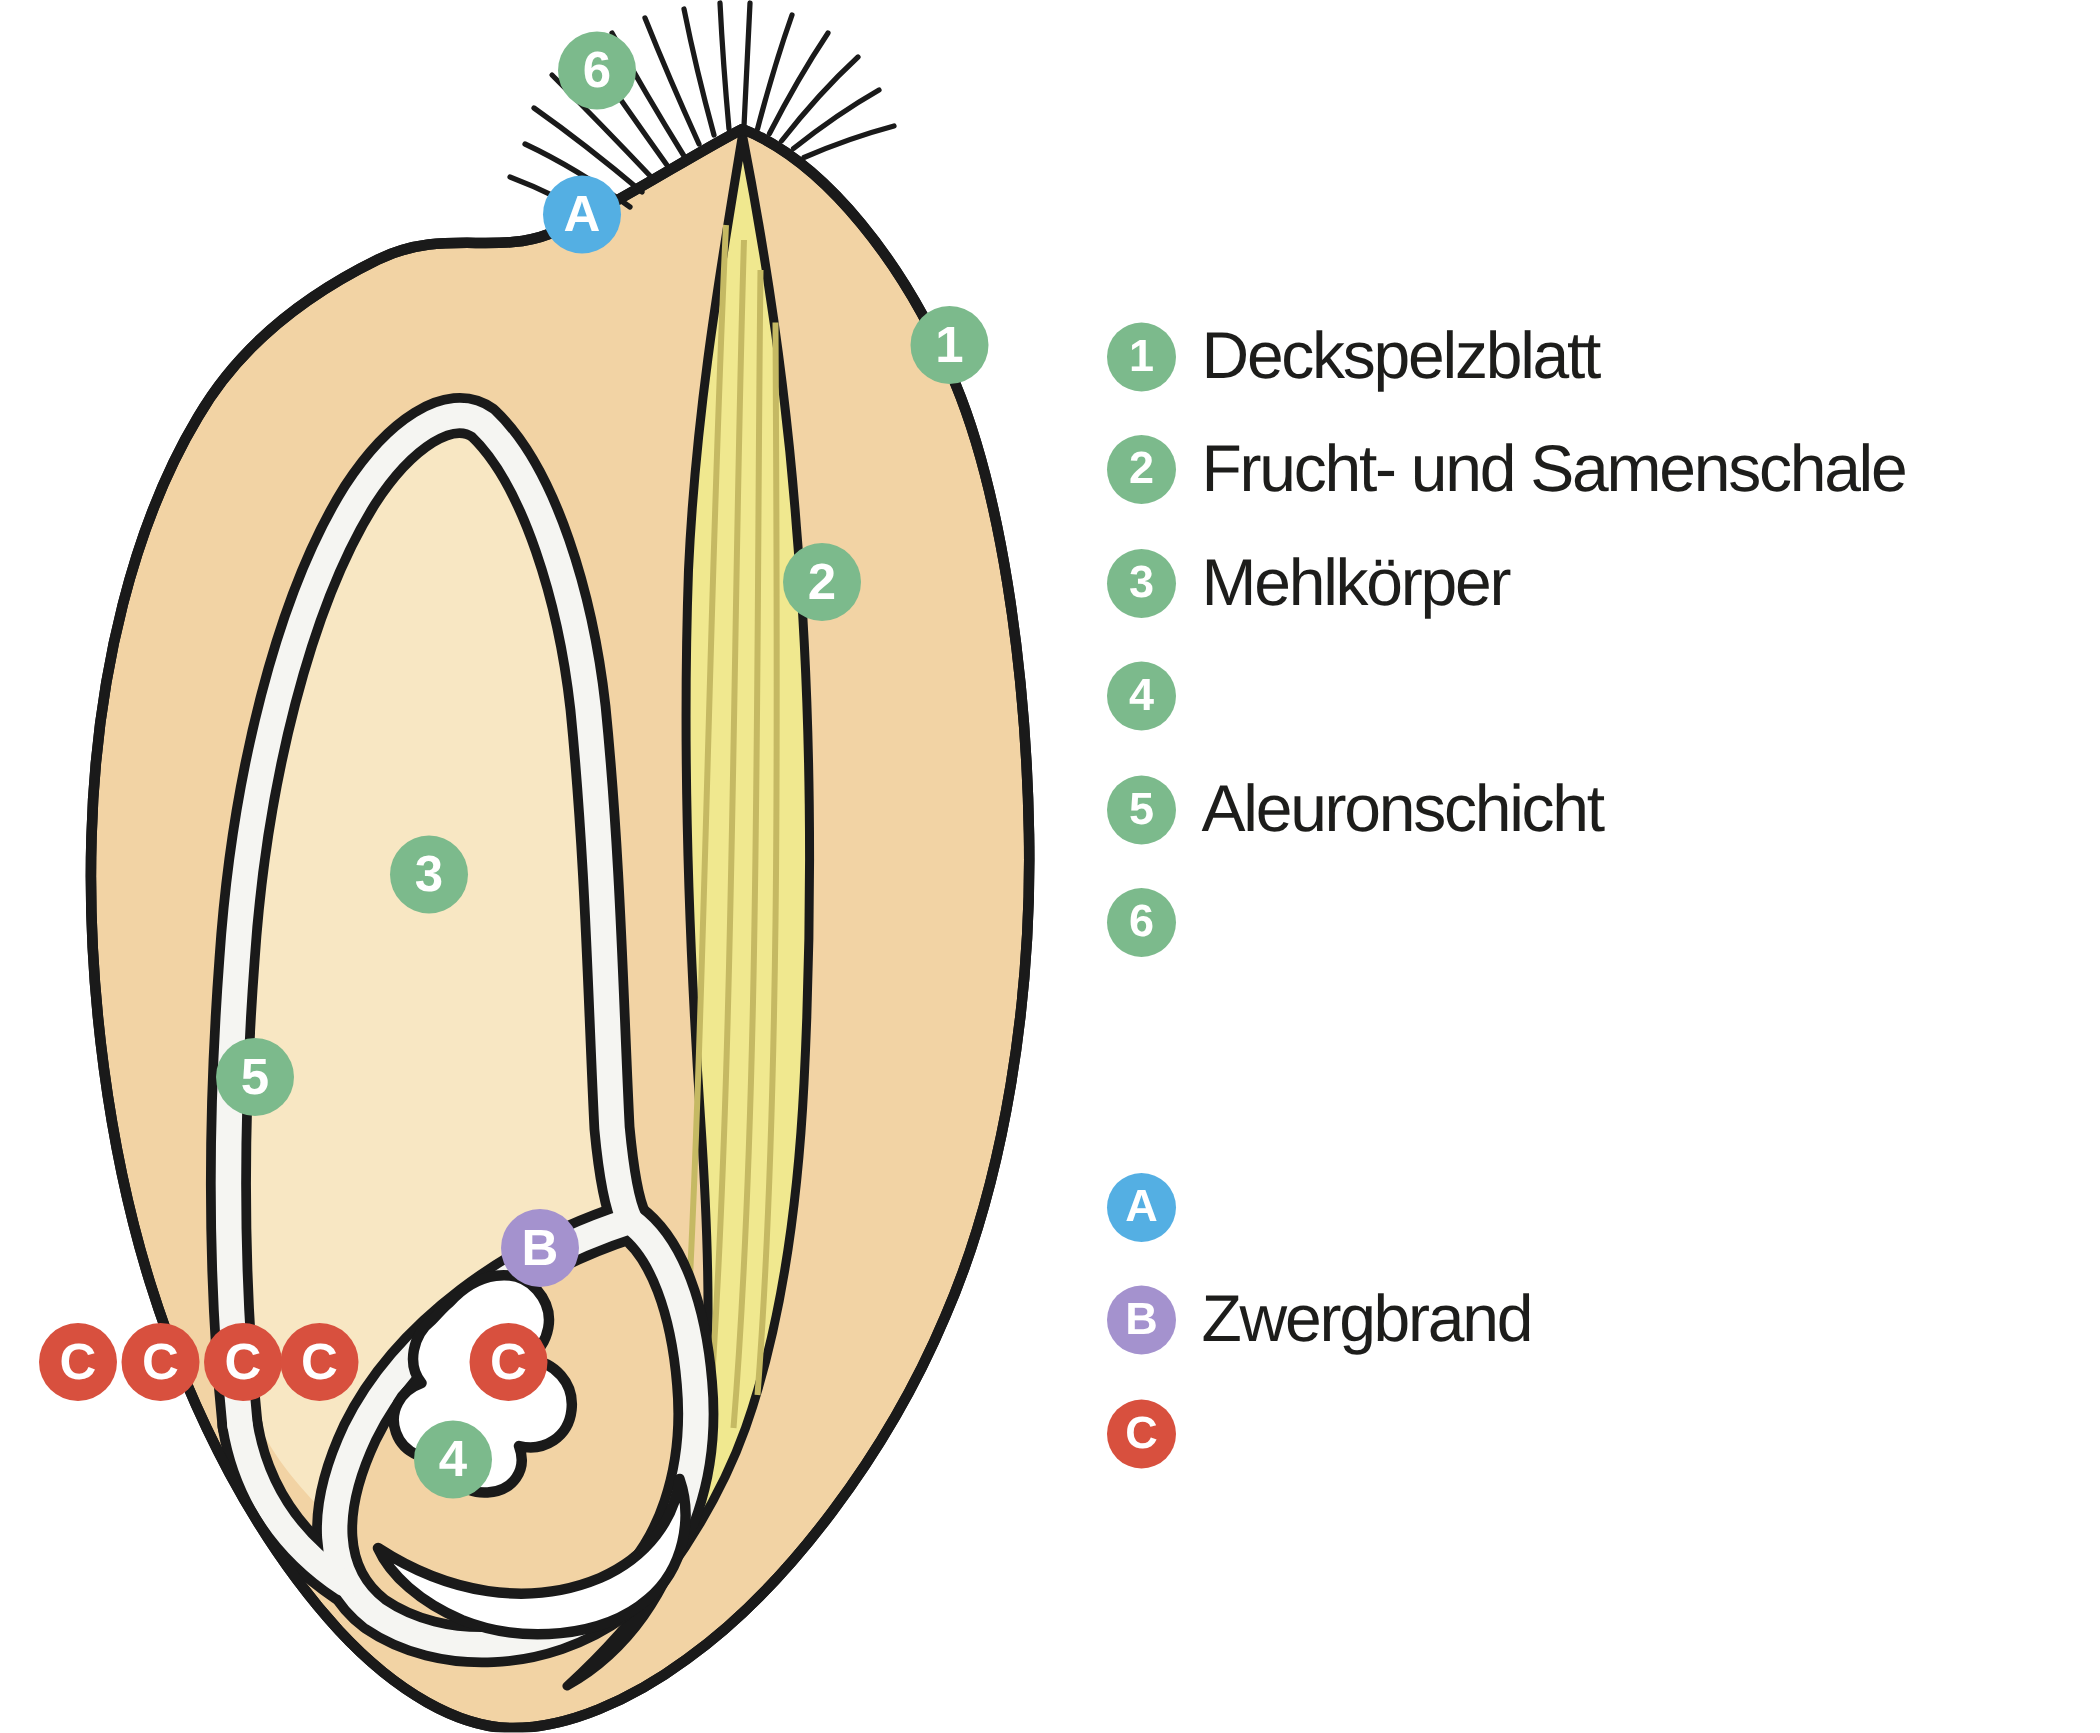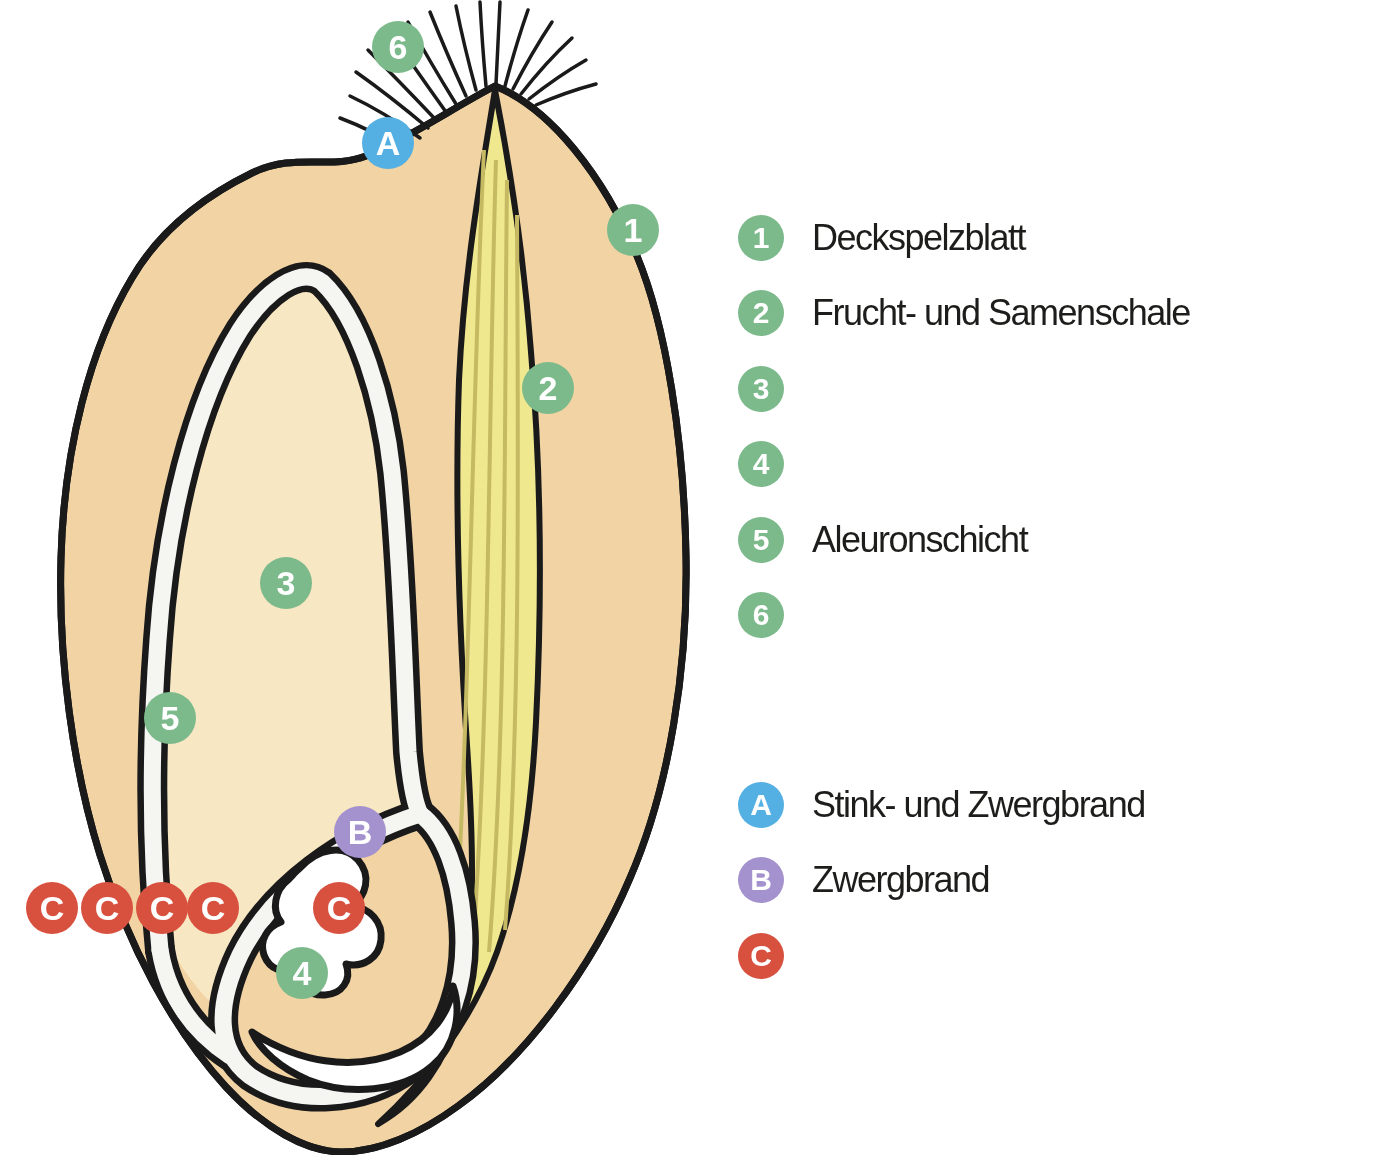--- a/index.html
+++ b/index.html
@@ -23,21 +23,21 @@
   .legend{position:absolute;left:738px;display:flex;flex-direction:column;}
   #legend-structures{top:200px;}
   #legend-diseases{top:767px;}
   .legend-row{display:flex;align-items:center;height:75.5px;}
   .legend-dot{
     width:46px;height:46px;border-radius:50%;flex:0 0 46px;
     display:flex;align-items:center;justify-content:center;
     color:#ffffff;font-size:30px;font-weight:bold;line-height:1;
   }
   .legend-label{
-    margin-left:28px;color:#1d1d1b;font-size:36px;line-height:1;
+    margin-left:17px;color:#1d1d1b;font-size:44px;line-height:1;
     letter-spacing:-1.5px;white-space:nowrap;
   }
 </style>
 </head>
 <body>
 
 <div id="stage">
 
   <svg id="seed-svg" viewBox="0 0 1400 1155" xmlns="http://www.w3.org/2000/svg">
 
@@ -145,37 +145,37 @@
     <div class="legend-row">
       <span class="legend-dot green">1</span>
       <span class="legend-label">Deckspelzblatt</span>
     </div>
     <div class="legend-row">
       <span class="legend-dot green">2</span>
       <span class="legend-label">Frucht- und Samenschale</span>
     </div>
     <div class="legend-row">
       <span class="legend-dot green">3</span>
+      <span class="legend-label">Mehlkörper</span>
     </div>
     <div class="legend-row">
       <span class="legend-dot green">4</span>
     </div>
     <div class="legend-row">
       <span class="legend-dot green">5</span>
       <span class="legend-label">Aleuronschicht</span>
     </div>
     <div class="legend-row">
       <span class="legend-dot green">6</span>
     </div>
   </div>
 
   <div id="legend-diseases" class="legend">
     <div class="legend-row">
       <span class="legend-dot blue">A</span>
-      <span class="legend-label">Stink- und Zwergbrand</span>
     </div>
     <div class="legend-row">
       <span class="legend-dot purple">B</span>
       <span class="legend-label">Zwergbrand</span>
     </div>
     <div class="legend-row">
       <span class="legend-dot red">C</span>
     </div>
   </div>
 

